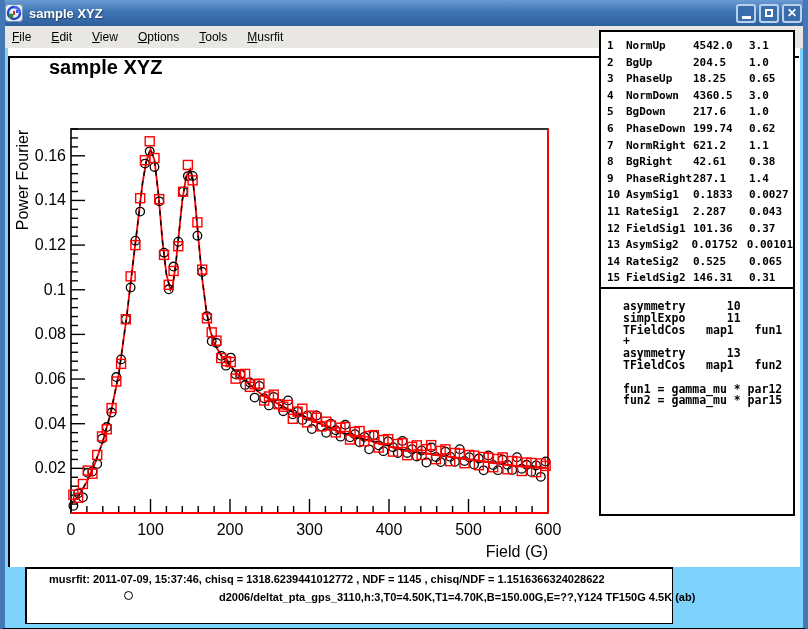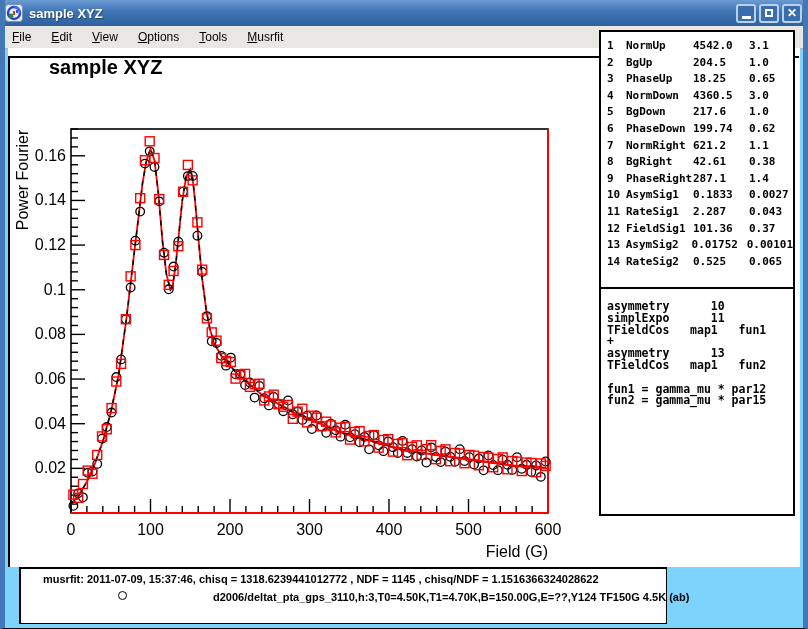--- a/index.html
+++ b/index.html
@@ -32,25 +32,25 @@
     border-top:2px solid #000;border-left:2px solid #000;}
   #plot-svg{position:absolute;left:0;top:0;}
   
   .infobox{position:absolute;background:#fff;border:2px solid #000;box-sizing:border-box;
     font-family:"DejaVu Sans Mono","Liberation Mono",monospace;font-weight:bold;color:#000;}
   #param-box{left:594px;top:30px;width:196px;height:259px;padding:6px 0 0 6px;font-size:11px;}
   .param-row{display:flex;line-height:16.6px;white-space:pre;}
   .param-num{width:19px;}
   .param-name{width:67px;}
   .param-value{width:56px;}
-  #theory-box{left:594px;top:287px;width:196px;height:229px;padding:12px 0 0 6px;
+  #theory-box{left:594px;top:287px;width:196px;height:229px;padding:12px 0 0 22px;
     font-size:11.5px;}
   .theory-line{white-space:pre;line-height:11.8px;min-height:11.8px;}
   
-  #footer{position:absolute;left:14px;top:567px;width:648px;height:57px;background:#fff;
+  #footer{position:absolute;left:20px;top:567px;width:648px;height:57px;background:#fff;
     border:2px solid #000;border-right-width:1px;border-bottom-width:1px;box-sizing:border-box;
     font-size:11px;font-weight:bold;color:#000;}
   #footer-info{position:absolute;left:22px;top:4px;white-space:pre;}
   .legend-row{position:absolute;left:0;width:100%;height:16px;padding-left:31px;}
   .legend-marker{position:absolute;left:97px;top:2px;}
   .legend-label{position:absolute;left:192px;top:2px;white-space:pre;}
   .marker-circle{width:9px;height:9px;border:1.5px solid #000;border-radius:50%;
     box-sizing:border-box;display:inline-block;}
   .marker-square{width:10px;height:10px;border:1.5px solid #f00;box-sizing:border-box;display:inline-block;}
 </style>
@@ -405,20 +405,21 @@
       <div class="param-row"><span class="param-num">5</span><span class="param-name">BgDown</span><span class="param-value">217.6</span><span class="param-error">1.0</span></div>
       <div class="param-row"><span class="param-num">6</span><span class="param-name">PhaseDown</span><span class="param-value">199.74</span><span class="param-error">0.62</span></div>
       <div class="param-row"><span class="param-num">7</span><span class="param-name">NormRight</span><span class="param-value">621.2</span><span class="param-error">1.1</span></div>
       <div class="param-row"><span class="param-num">8</span><span class="param-name">BgRight</span><span class="param-value">42.61</span><span class="param-error">0.38</span></div>
       <div class="param-row"><span class="param-num">9</span><span class="param-name">PhaseRight</span><span class="param-value">287.1</span><span class="param-error">1.4</span></div>
       <div class="param-row"><span class="param-num">10</span><span class="param-name">AsymSig1</span><span class="param-value">0.1833</span><span class="param-error">0.0027</span></div>
       <div class="param-row"><span class="param-num">11</span><span class="param-name">RateSig1</span><span class="param-value">2.287</span><span class="param-error">0.043</span></div>
       <div class="param-row"><span class="param-num">12</span><span class="param-name">FieldSig1</span><span class="param-value">101.36</span><span class="param-error">0.37</span></div>
       <div class="param-row"><span class="param-num">13</span><span class="param-name">AsymSig2</span><span class="param-value">0.01752</span><span class="param-error">0.00101</span></div>
       <div class="param-row"><span class="param-num">14</span><span class="param-name">RateSig2</span><span class="param-value">0.525</span><span class="param-error">0.065</span></div>
+      <div class="param-row"><span class="param-num">15</span><span class="param-name">FieldSig2</span><span class="param-value">146.31</span><span class="param-error">0.31</span></div>
     </div>
 
   <div id="theory-box" class="infobox">
       <div class="theory-line">asymmetry      10</div>
       <div class="theory-line">simplExpo      11</div>
       <div class="theory-line">TFieldCos   map1   fun1</div>
       <div class="theory-line">+</div>
       <div class="theory-line">asymmetry      13</div>
       <div class="theory-line">TFieldCos   map1   fun2</div>
       <div class="theory-line"></div>

